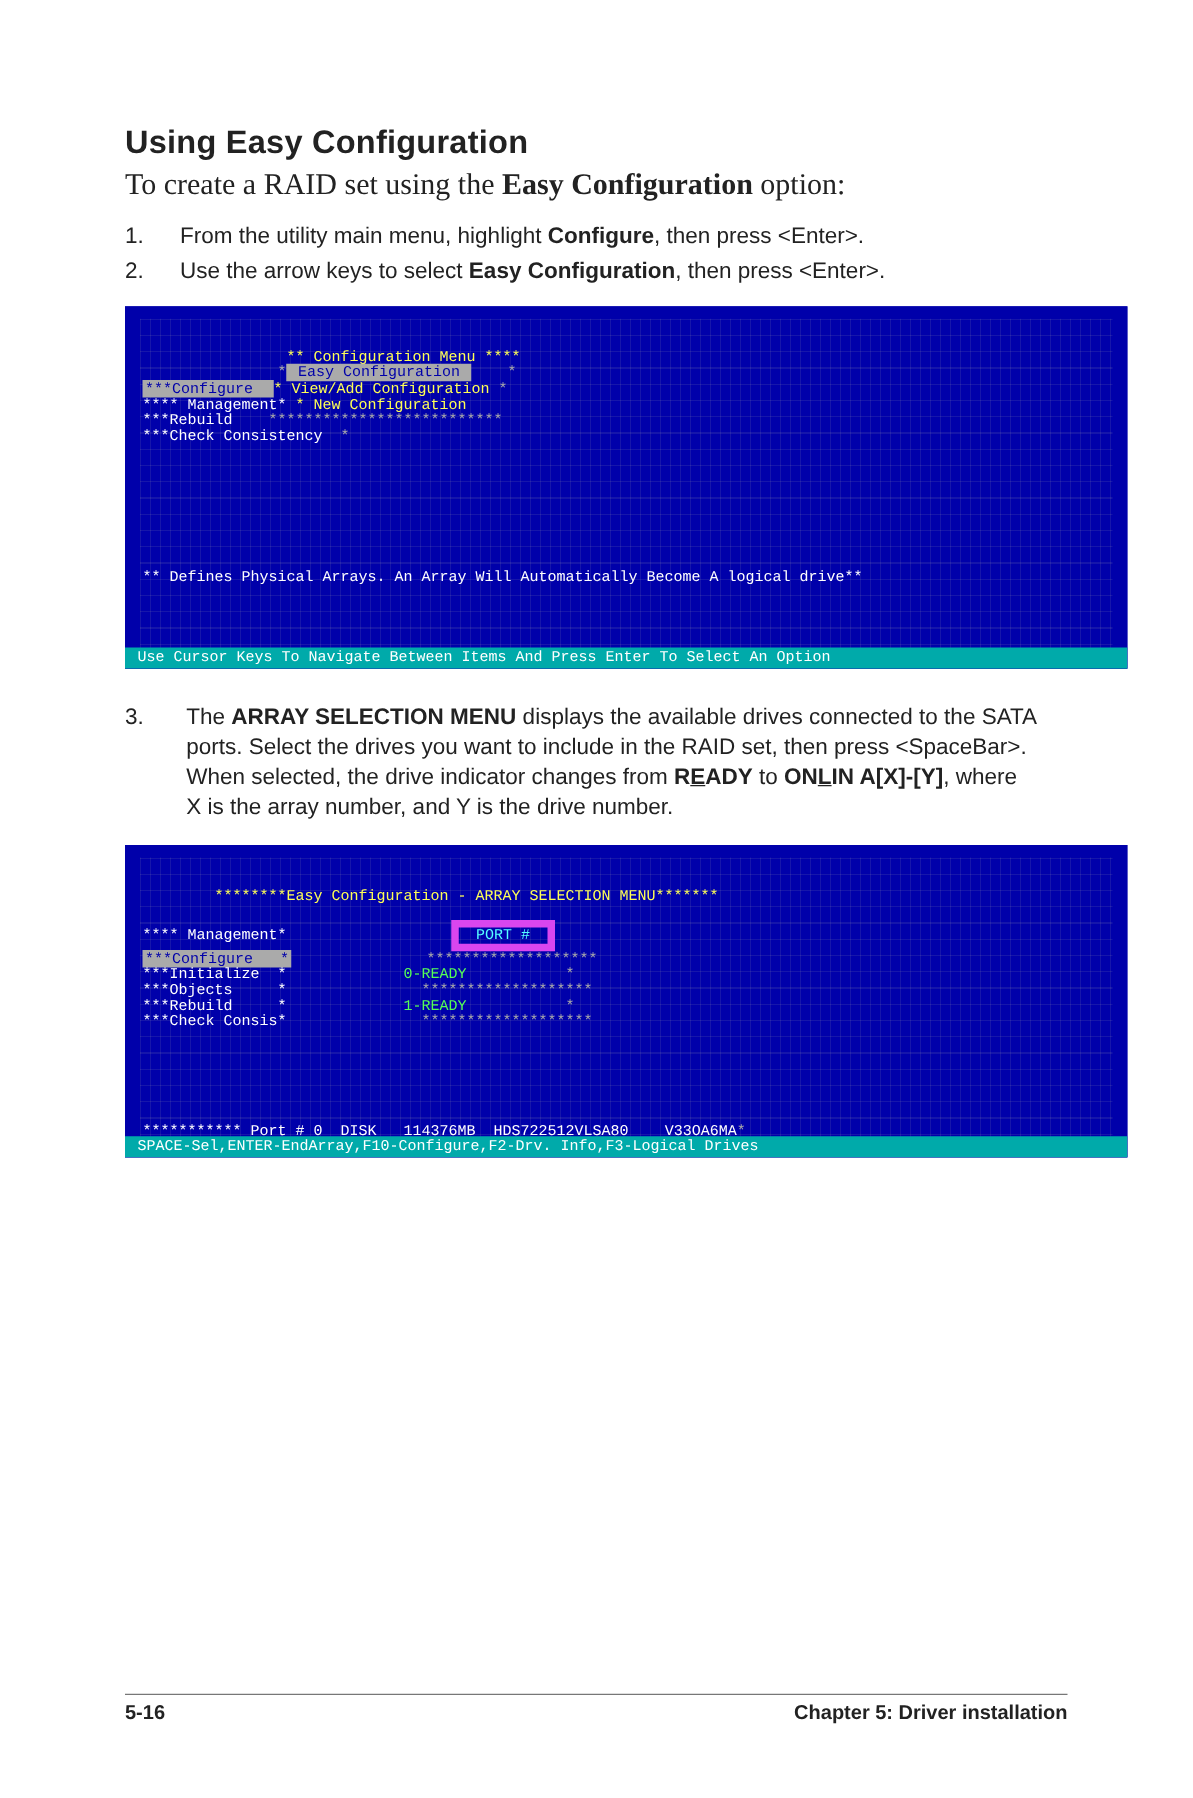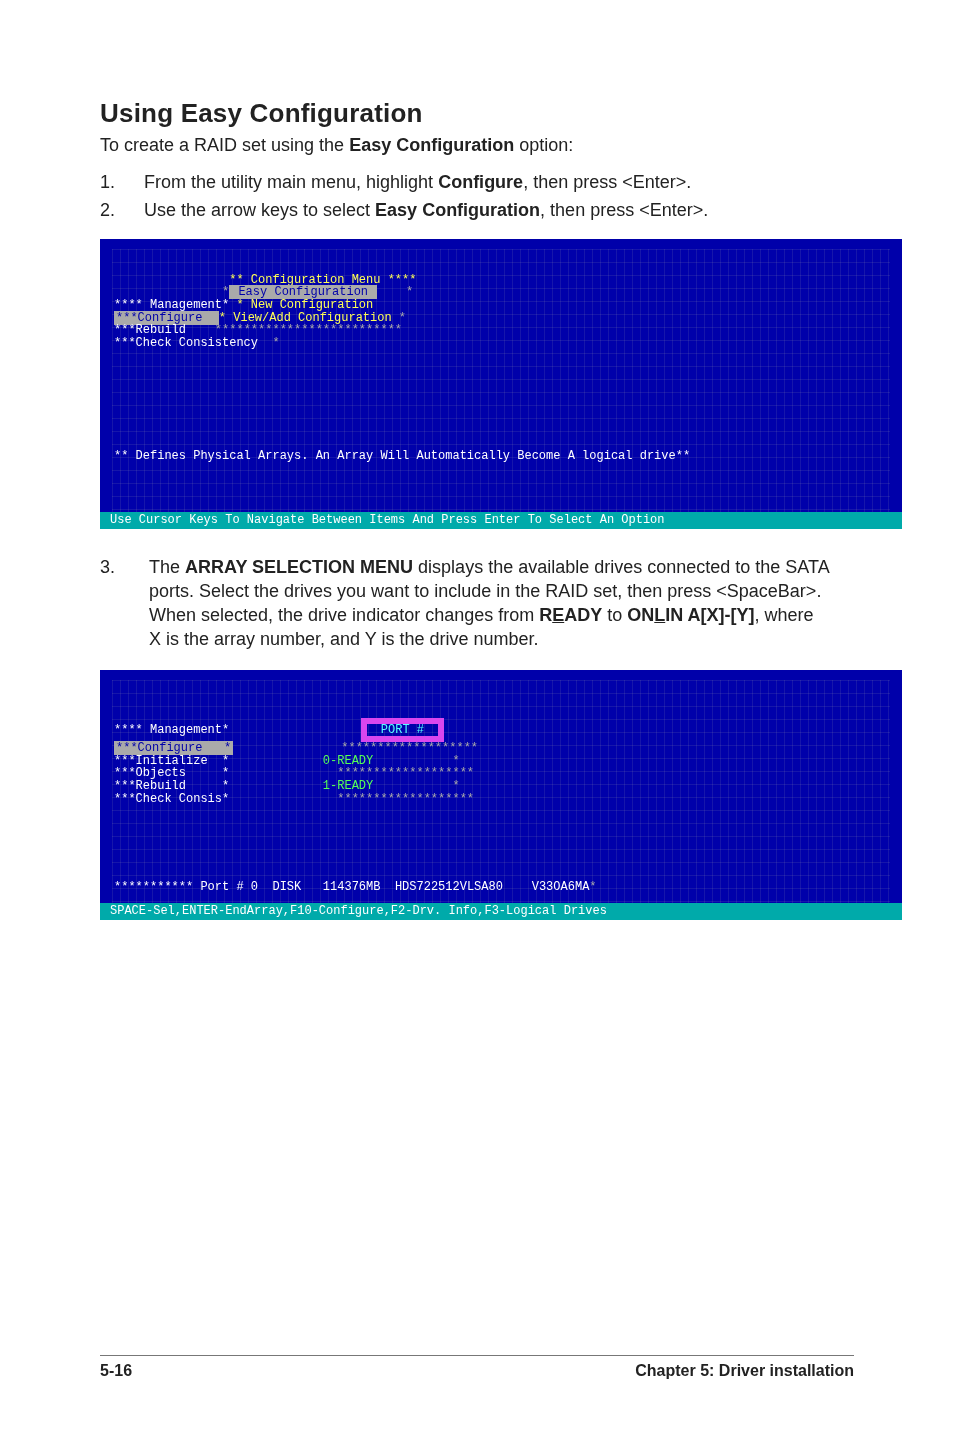--- a/index.html
+++ b/index.html
@@ -1,19 +1,19 @@
 <!DOCTYPE html>
 <html><head>
 <meta charset="utf-8">
 <style>
   * { box-sizing: border-box; margin: 0; padding: 0; }
   html, body { width: 954px; height: 1438px; background: #fff; font-family: Arial, Helvetica, sans-serif; color: #222; }
   .page { padding: 98px 100px 0 100px; }
   h2 { font-size: 26px; font-weight: 700; margin-bottom: 6px; letter-spacing: 0.2px; }
-  .intro { font-size: 18px; margin-bottom: 14px; }
+  .intro { font-size: 24px; margin-bottom: 14px; font-family: Liberation Serif, serif; }
   .bold { font-weight: 700; }
   ol.steps { list-style: none; padding-left: 0; margin-bottom: 14px; }
   ol.steps li { display: flex; font-size: 18px; line-height: 1.35; margin-bottom: 4px; }
   ol.steps li .num { width: 44px; flex-shrink: 0; }
   .term { position: relative; padding: 10px 14px; background: #0000aa; color: #aaaaaa; font-family: "Courier New", monospace; font-size: 12px; line-height: 1.05; width: 802px; margin: 16px auto 26px auto; min-height: 290px; overflow: hidden; }
   .term.term2 { min-height: 250px; }
   .stripes { position: absolute; inset: 0; background:
     repeating-linear-gradient(#0000aa 0 13px, #0000aa 13px 14px);
     background-size: 100% 14px; }
   .grid { position: absolute; inset: 10px 12px; background:
@@ -63,22 +63,22 @@
     </li>
   </ol>
 
   <div class="term">
     <div class="stripes"></div>
       <div class="grid"></div>
     <div class="t-row">&nbsp;</div>
     <div class="t-row">&nbsp;</div>
     <div class="t-row">                <span class="yellow">** Configuration Menu ****</span></div>
     <div class="t-row">               *<span class="hlwhite"> Easy Configuration </span>    *</div>
+    <div class="t-row"><span class="hlwhite">***Configure  </span><span class="yellow">* View/Add Configuration</span> *</div>
     <div class="t-row"><span class="white">**** Management*</span> <span class="yellow">* New Configuration</span></div>
-    <div class="t-row"><span class="hlwhite">***Configure  </span><span class="yellow">* View/Add Configuration</span> *</div>
     <div class="t-row"><span class="white">***Rebuild    </span>**************************</div>
     <div class="t-row"><span class="white">***Check Consistency</span>  *</div>
     <div class="t-row">&nbsp;</div>
     <div class="t-row">&nbsp;</div>
     <div class="t-row">&nbsp;</div>
     <div class="t-row">&nbsp;</div>
     <div class="t-row">&nbsp;</div>
     <div class="t-row">&nbsp;</div>
     <div class="t-row">&nbsp;</div>
     <div class="t-row">&nbsp;</div>
@@ -92,20 +92,21 @@
     <span class="body">
       <span>The </span><span class="bold">ARRAY SELECTION MENU</span><span> displays the available drives connected to the SATA ports. Select the drives you want to include in the RAID set, then press &lt;SpaceBar&gt;. When selected, the drive indicator changes from </span><span class="bold"><span>R</span><span class="under">E</span><span>ADY</span></span><span> to </span><span class="bold"><span>ON</span><span class="under">L</span><span>IN A[X]-[Y]</span></span><span>, where X is the array number, and Y is the drive number.</span>
     </span>
   </div>
 
   <div class="term term2">
     <div class="stripes"></div>
       <div class="grid"></div>
     <div class="t-row">&nbsp;</div>
     <div class="t-row">&nbsp;</div>
+    <div class="t-row">        <span class="yellow">********Easy Configuration - ARRAY SELECTION MENU*******</span></div>
     <div class="t-row">&nbsp;</div>
     <div class="t-row"><span class="white">**** Management*</span>                  <span class="portbox">PORT #</span></div>
     <div class="t-row"><span class="hlwhite">***Configure   *</span>               *******************</div>
     <div class="t-row"><span class="white">***Initialize  *</span>             <span class="green">0-READY</span>           *</div>
     <div class="t-row"><span class="white">***Objects     *</span>               *******************</div>
     <div class="t-row"><span class="white">***Rebuild     *</span>             <span class="green">1-READY</span>           *</div>
     <div class="t-row"><span class="white">***Check Consis*</span>               *******************</div>
     <div class="t-row">&nbsp;</div>
     <div class="t-row">&nbsp;</div>
     <div class="t-row">&nbsp;</div>

